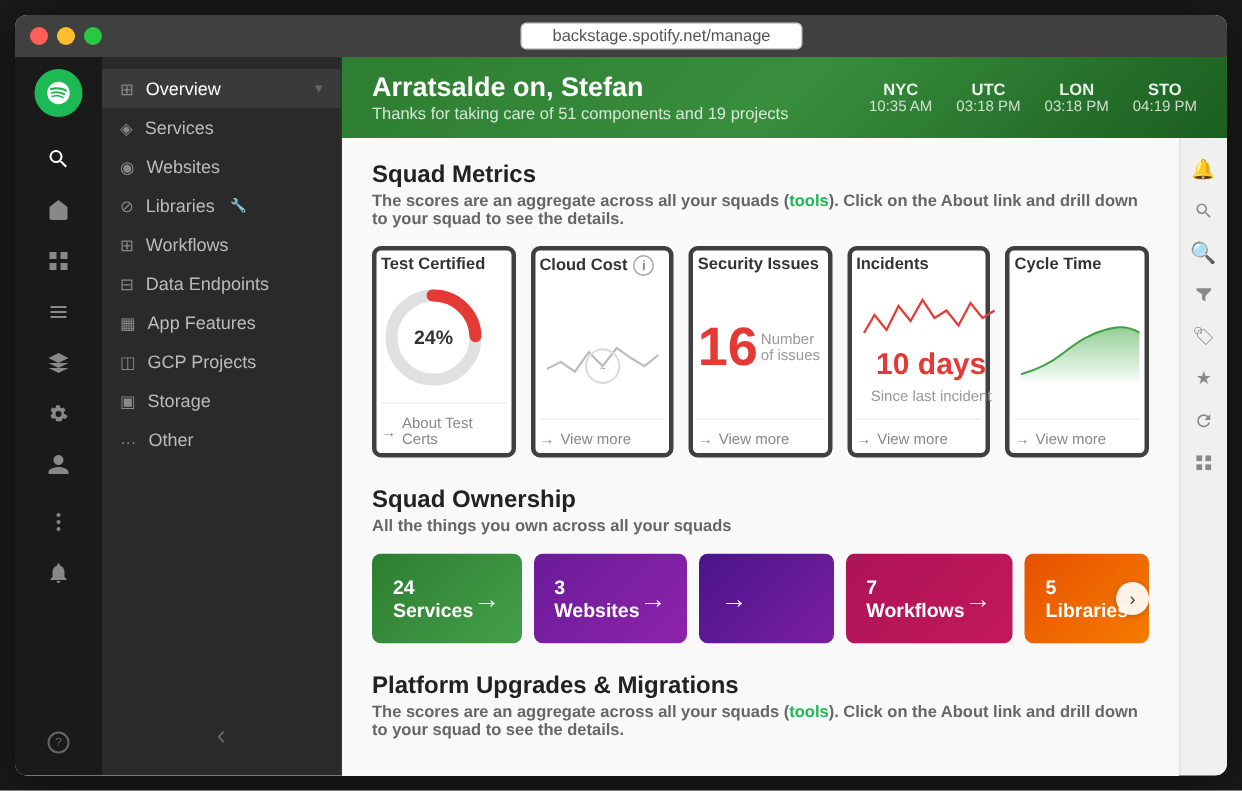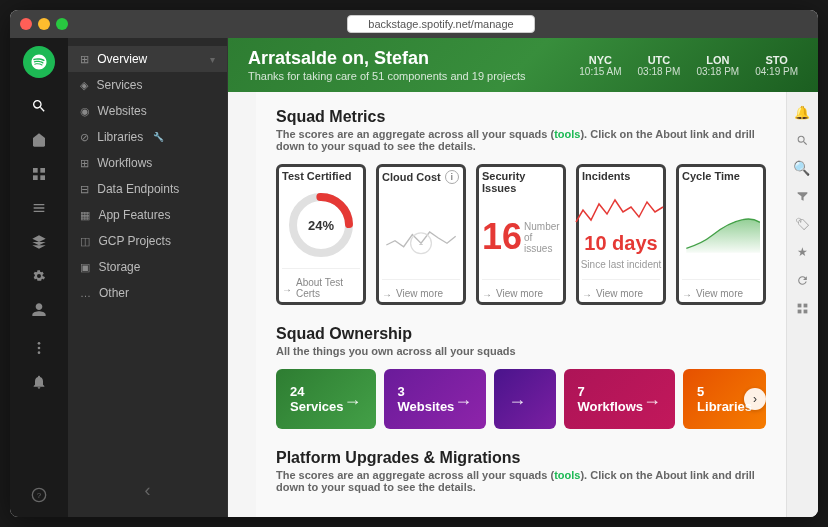--- a/index.html
+++ b/index.html
@@ -141,21 +141,20 @@
     }
     .header-city { text-align: center; }
     .header-city-name { font-weight: 700; font-size: 11px; }
     .header-city-time { font-size: 10px; opacity: 0.85; }
     
     .main-content {
       flex: 1;
       overflow-y: auto;
       background: #f9f9f9;
       padding: 16px 20px;
-      margin-left: 28px;
     }
     .section-title { font-size: 16px; font-weight: 700; color: #222; margin-bottom: 2px; }
     .section-sub { font-size: 11px; color: #666; margin-bottom: 12px; font-weight: bold; }
     .section-sub a { color: #1db954; }
     
     .metrics-row {
       display: flex;
       gap: 10px;
       margin-bottom: 20px;
     }
@@ -175,21 +174,21 @@
       color: #333;
       margin-bottom: 8px;
       display: flex;
       align-items: center;
       gap: 4px;
     }
     .metric-card-body {
       flex: 1;
       display: flex;
       align-items: center;
-      justify-content: center;
+      justify-content: flex-start;
     }
     .metric-card-footer {
       display: flex;
       align-items: center;
       gap: 4px;
       font-size: 10px;
       color: #888;
       margin-top: 8px;
       padding-top: 8px;
       border-top: 1px solid #f0f0f0;
@@ -438,21 +437,21 @@
     <div style="flex:1;display:flex;flex-direction:column;overflow:hidden;">
 
       <div class="header">
         <div class="header-left">
           <div class="header-title">Arratsalde on, Stefan</div>
           <div class="header-sub">Thanks for taking care of 51 components and 19 projects</div>
         </div>
         <div class="header-right">
           <div class="header-city">
             <div class="header-city-name">NYC</div>
-            <div class="header-city-time">10:15 AM</div>
+            <div class="header-city-time">10:35 AM</div>
           </div>
           <div class="header-city">
             <div class="header-city-name">UTC</div>
             <div class="header-city-time">03:18 PM</div>
           </div>
           <div class="header-city">
             <div class="header-city-name">LON</div>
             <div class="header-city-time">03:18 PM</div>
           </div>
           <div class="header-city">

